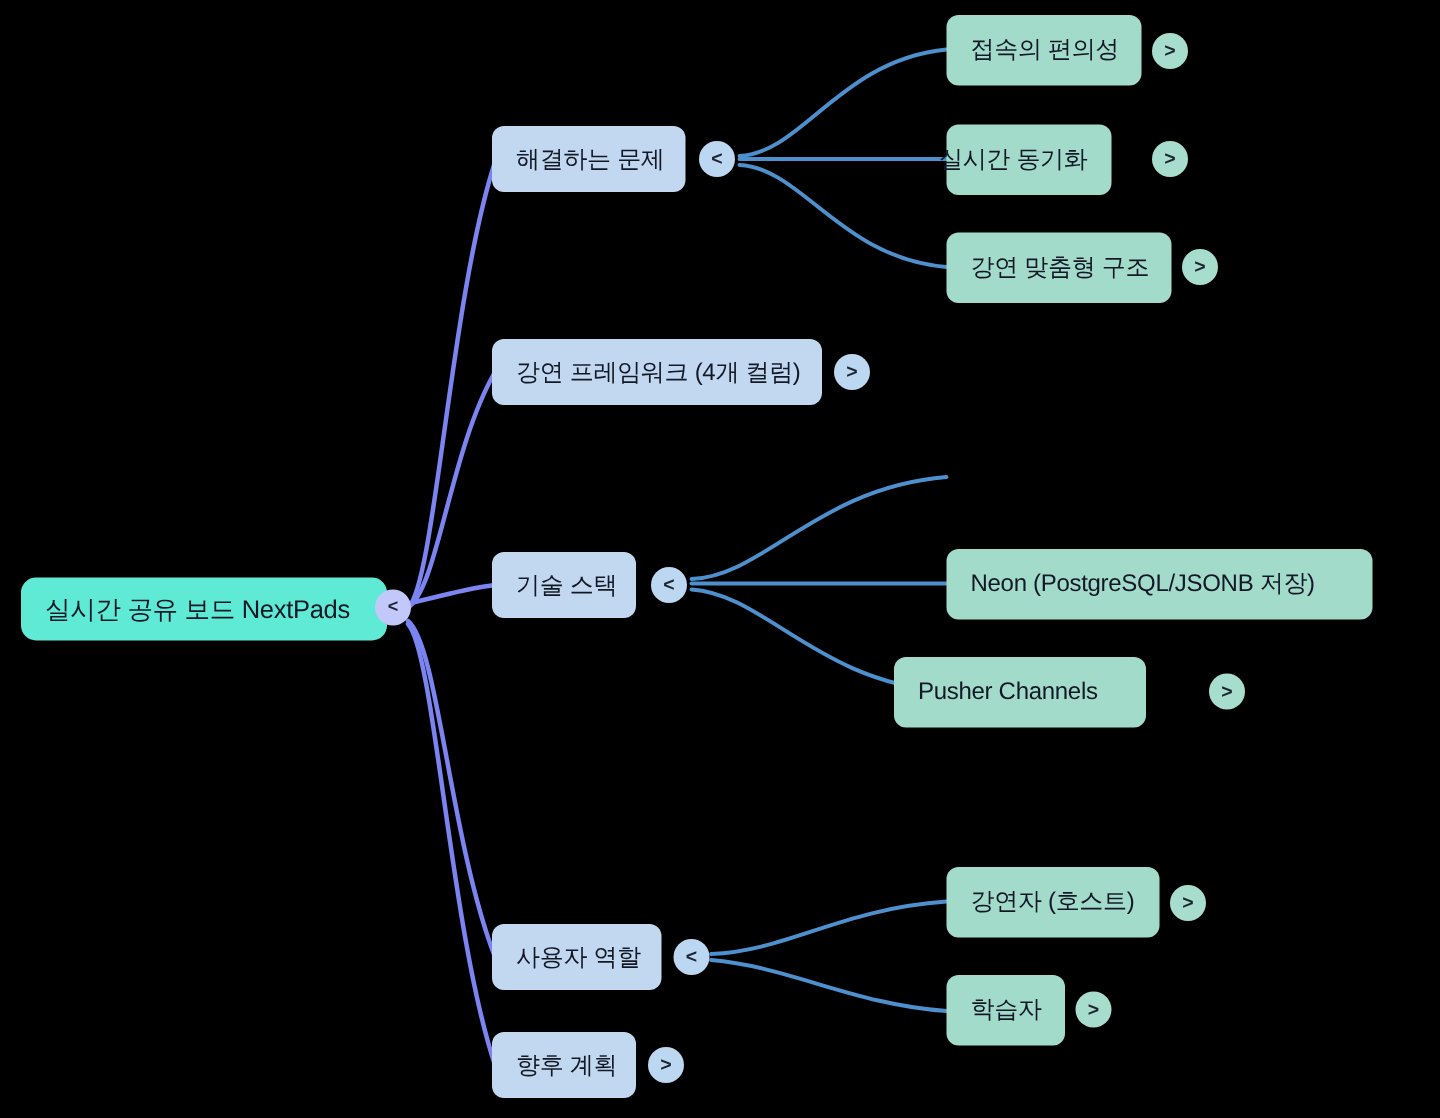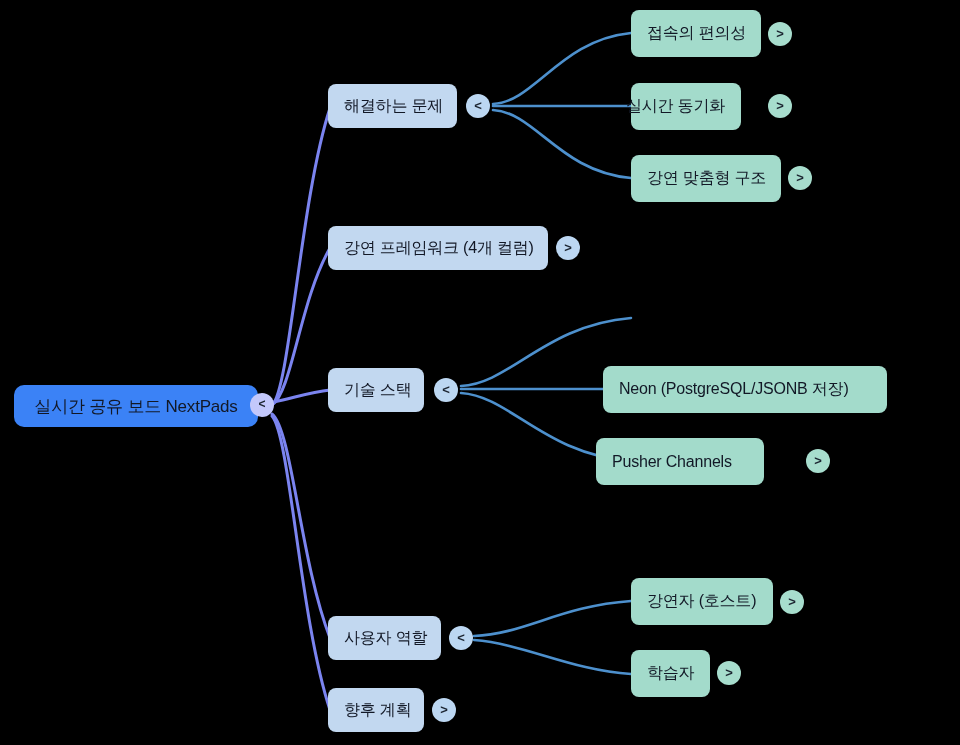--- a/index.html
+++ b/index.html
@@ -30,24 +30,23 @@
     display: flex;
     align-items: center;
     justify-content: flex-start;
     border-radius: 8px;
     padding: 16px 16px;
     white-space: nowrap;
     color: #121826;
     letter-spacing: -0.2px;
   }
   .node-root {
-    background: #3b82f6;
+    background: #5eead4;
     font-size: 17px;
     border-radius: 10px;
-    justify-content: center;
   }
   .node-l2 {
     background: #c2d8f0;
     font-size: 16px;
   }
   .node-l3 {
     background: #a3dbcb;
     font-size: 16px;
   }
   .toggle {
@@ -160,21 +159,21 @@
   </div>
 
   <div class="node node-l2" style="left:328px; top:368px; width:96px; height:44px;">
     <span>기술 스택</span>
   </div>
   <div class="toggle toggle-blue" style="left:434px; top:378px;">
     <span class="chev">&lt;</span>
   </div>
 
 
-  <div class="node node-l3" style="left:603px; top:366px; width:284px; height:47px;">
+  <div class="node node-l3" style="left:631px; top:366px; width:284px; height:47px;">
     <span>Neon (PostgreSQL/JSONB 저장)</span>
   </div>
 
   <div class="node node-l3" style="left:596px; top:438px; width:168px; height:47px;">
     <span>Pusher Channels</span>
   </div>
   <div class="toggle toggle-green" style="left:806px; top:449px;">
     <span class="chev">&gt;</span>
   </div>
 

